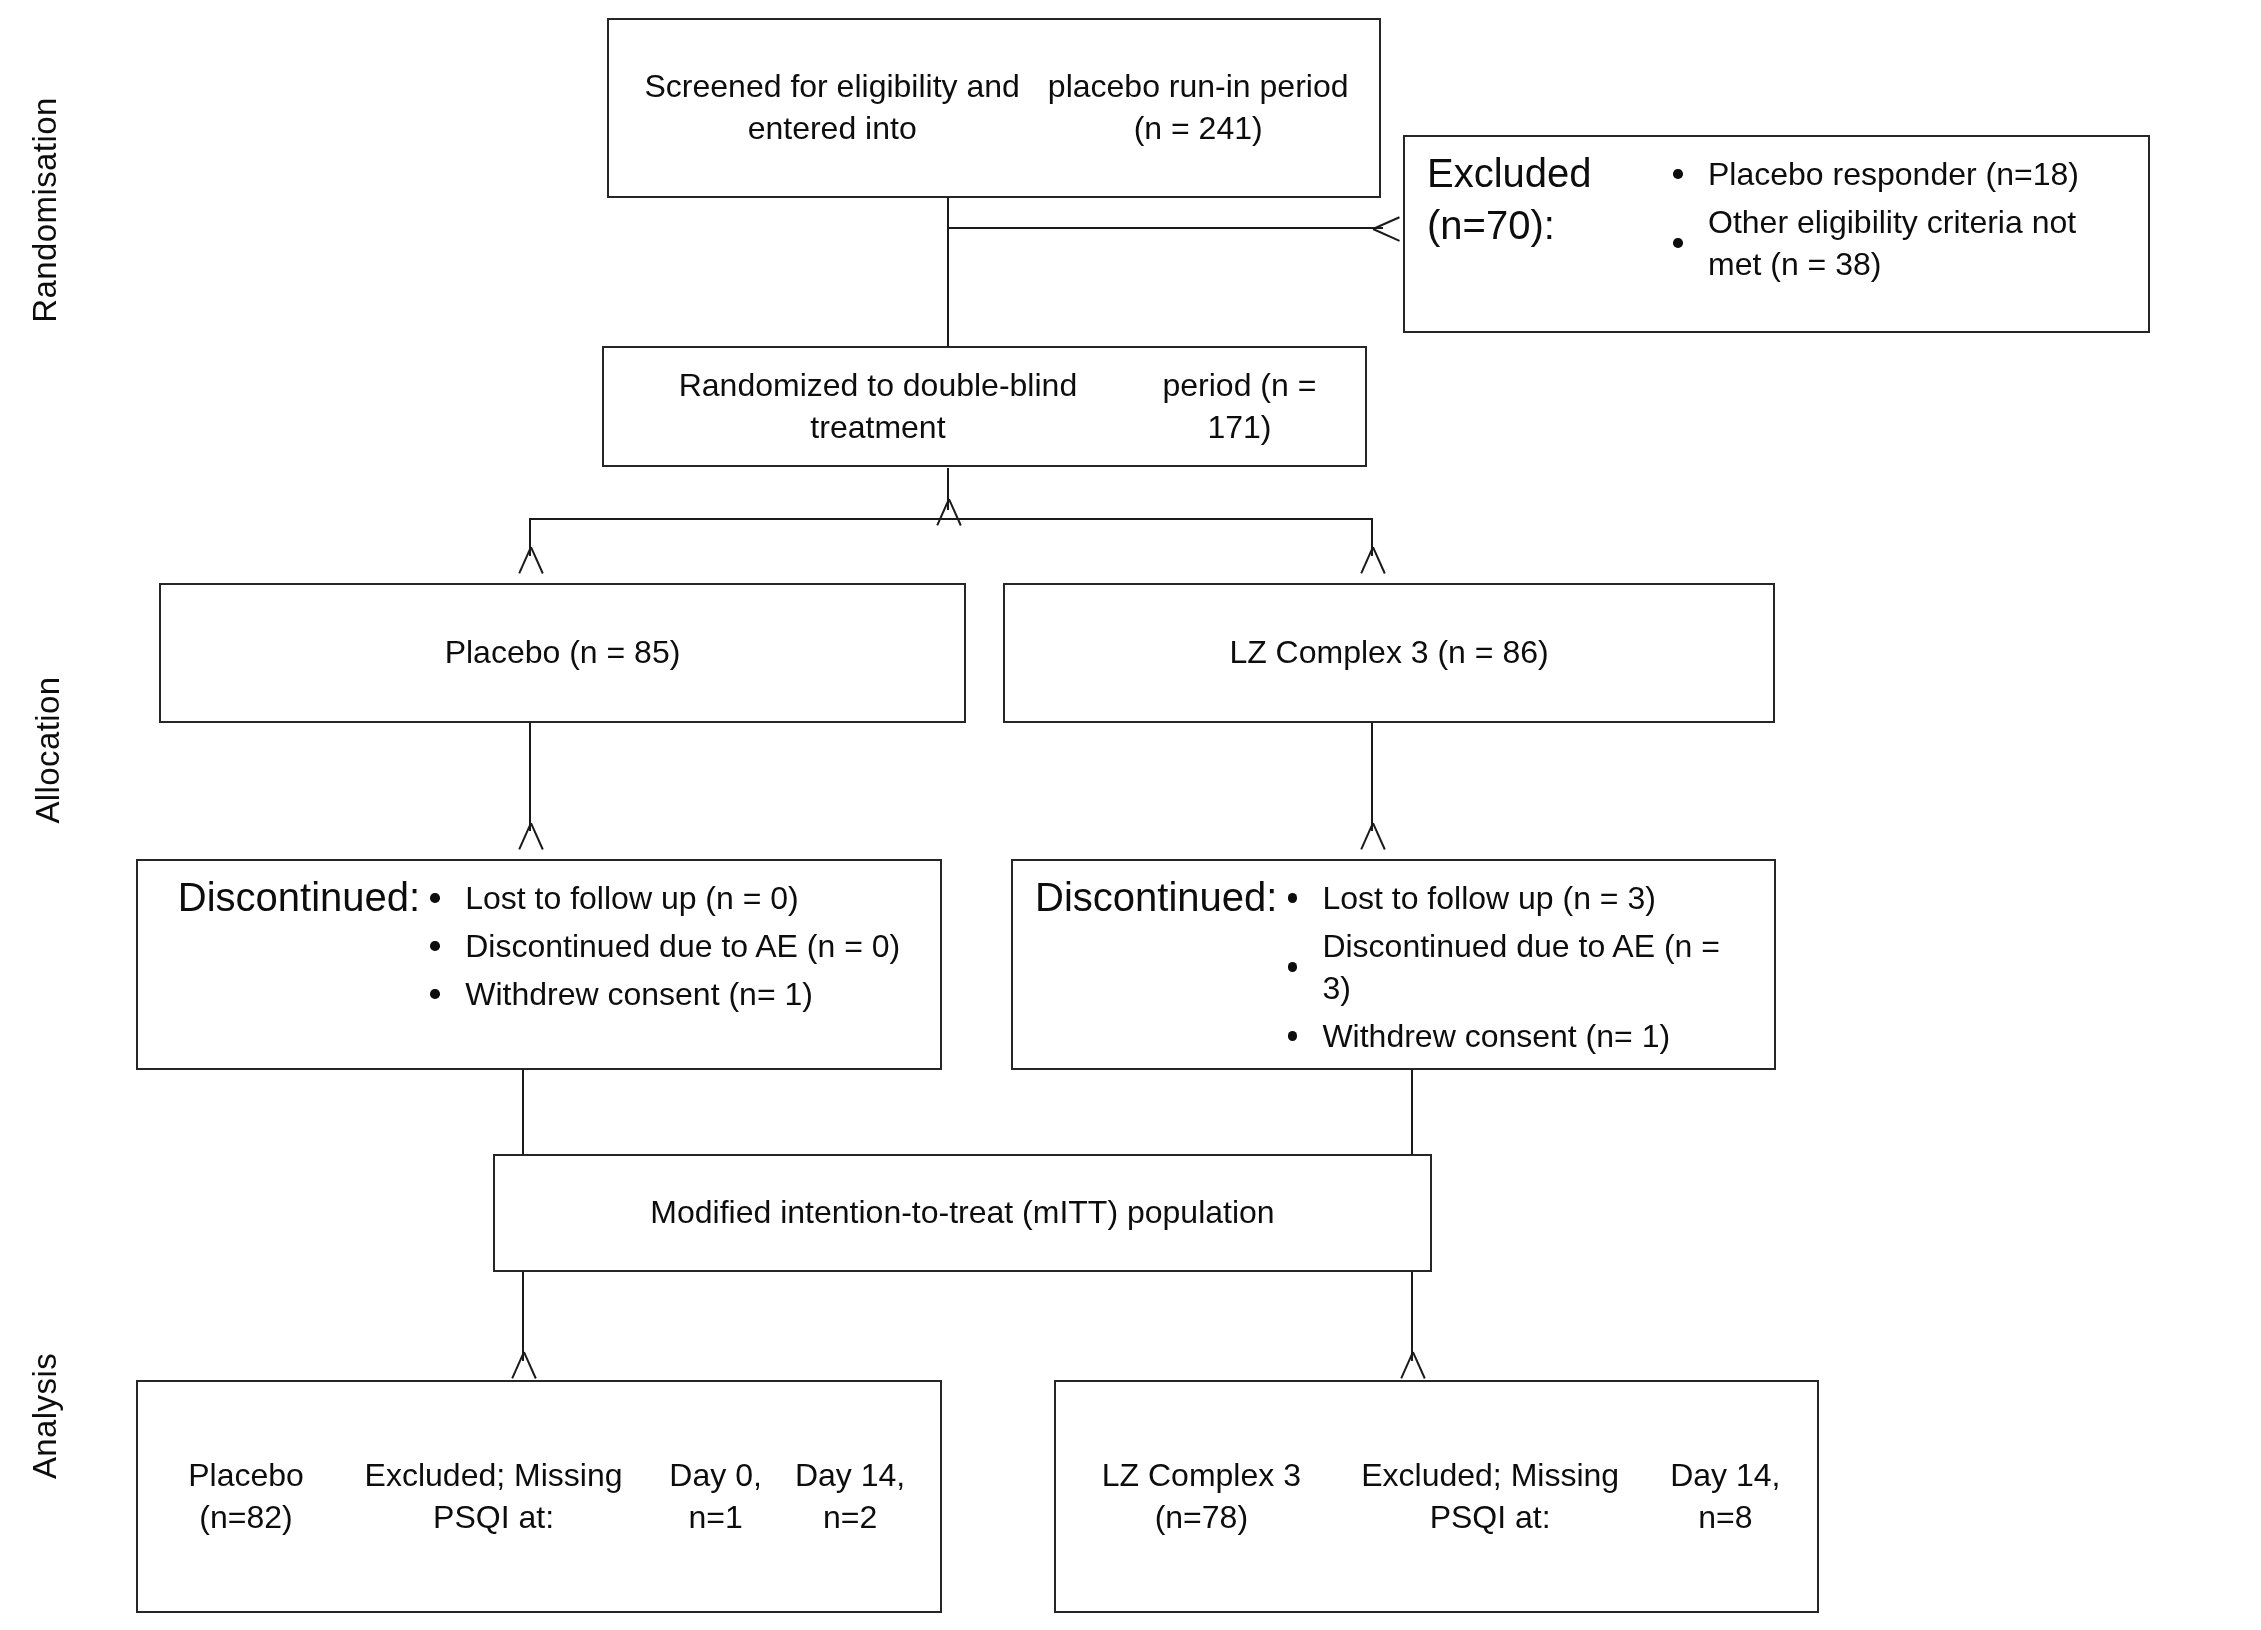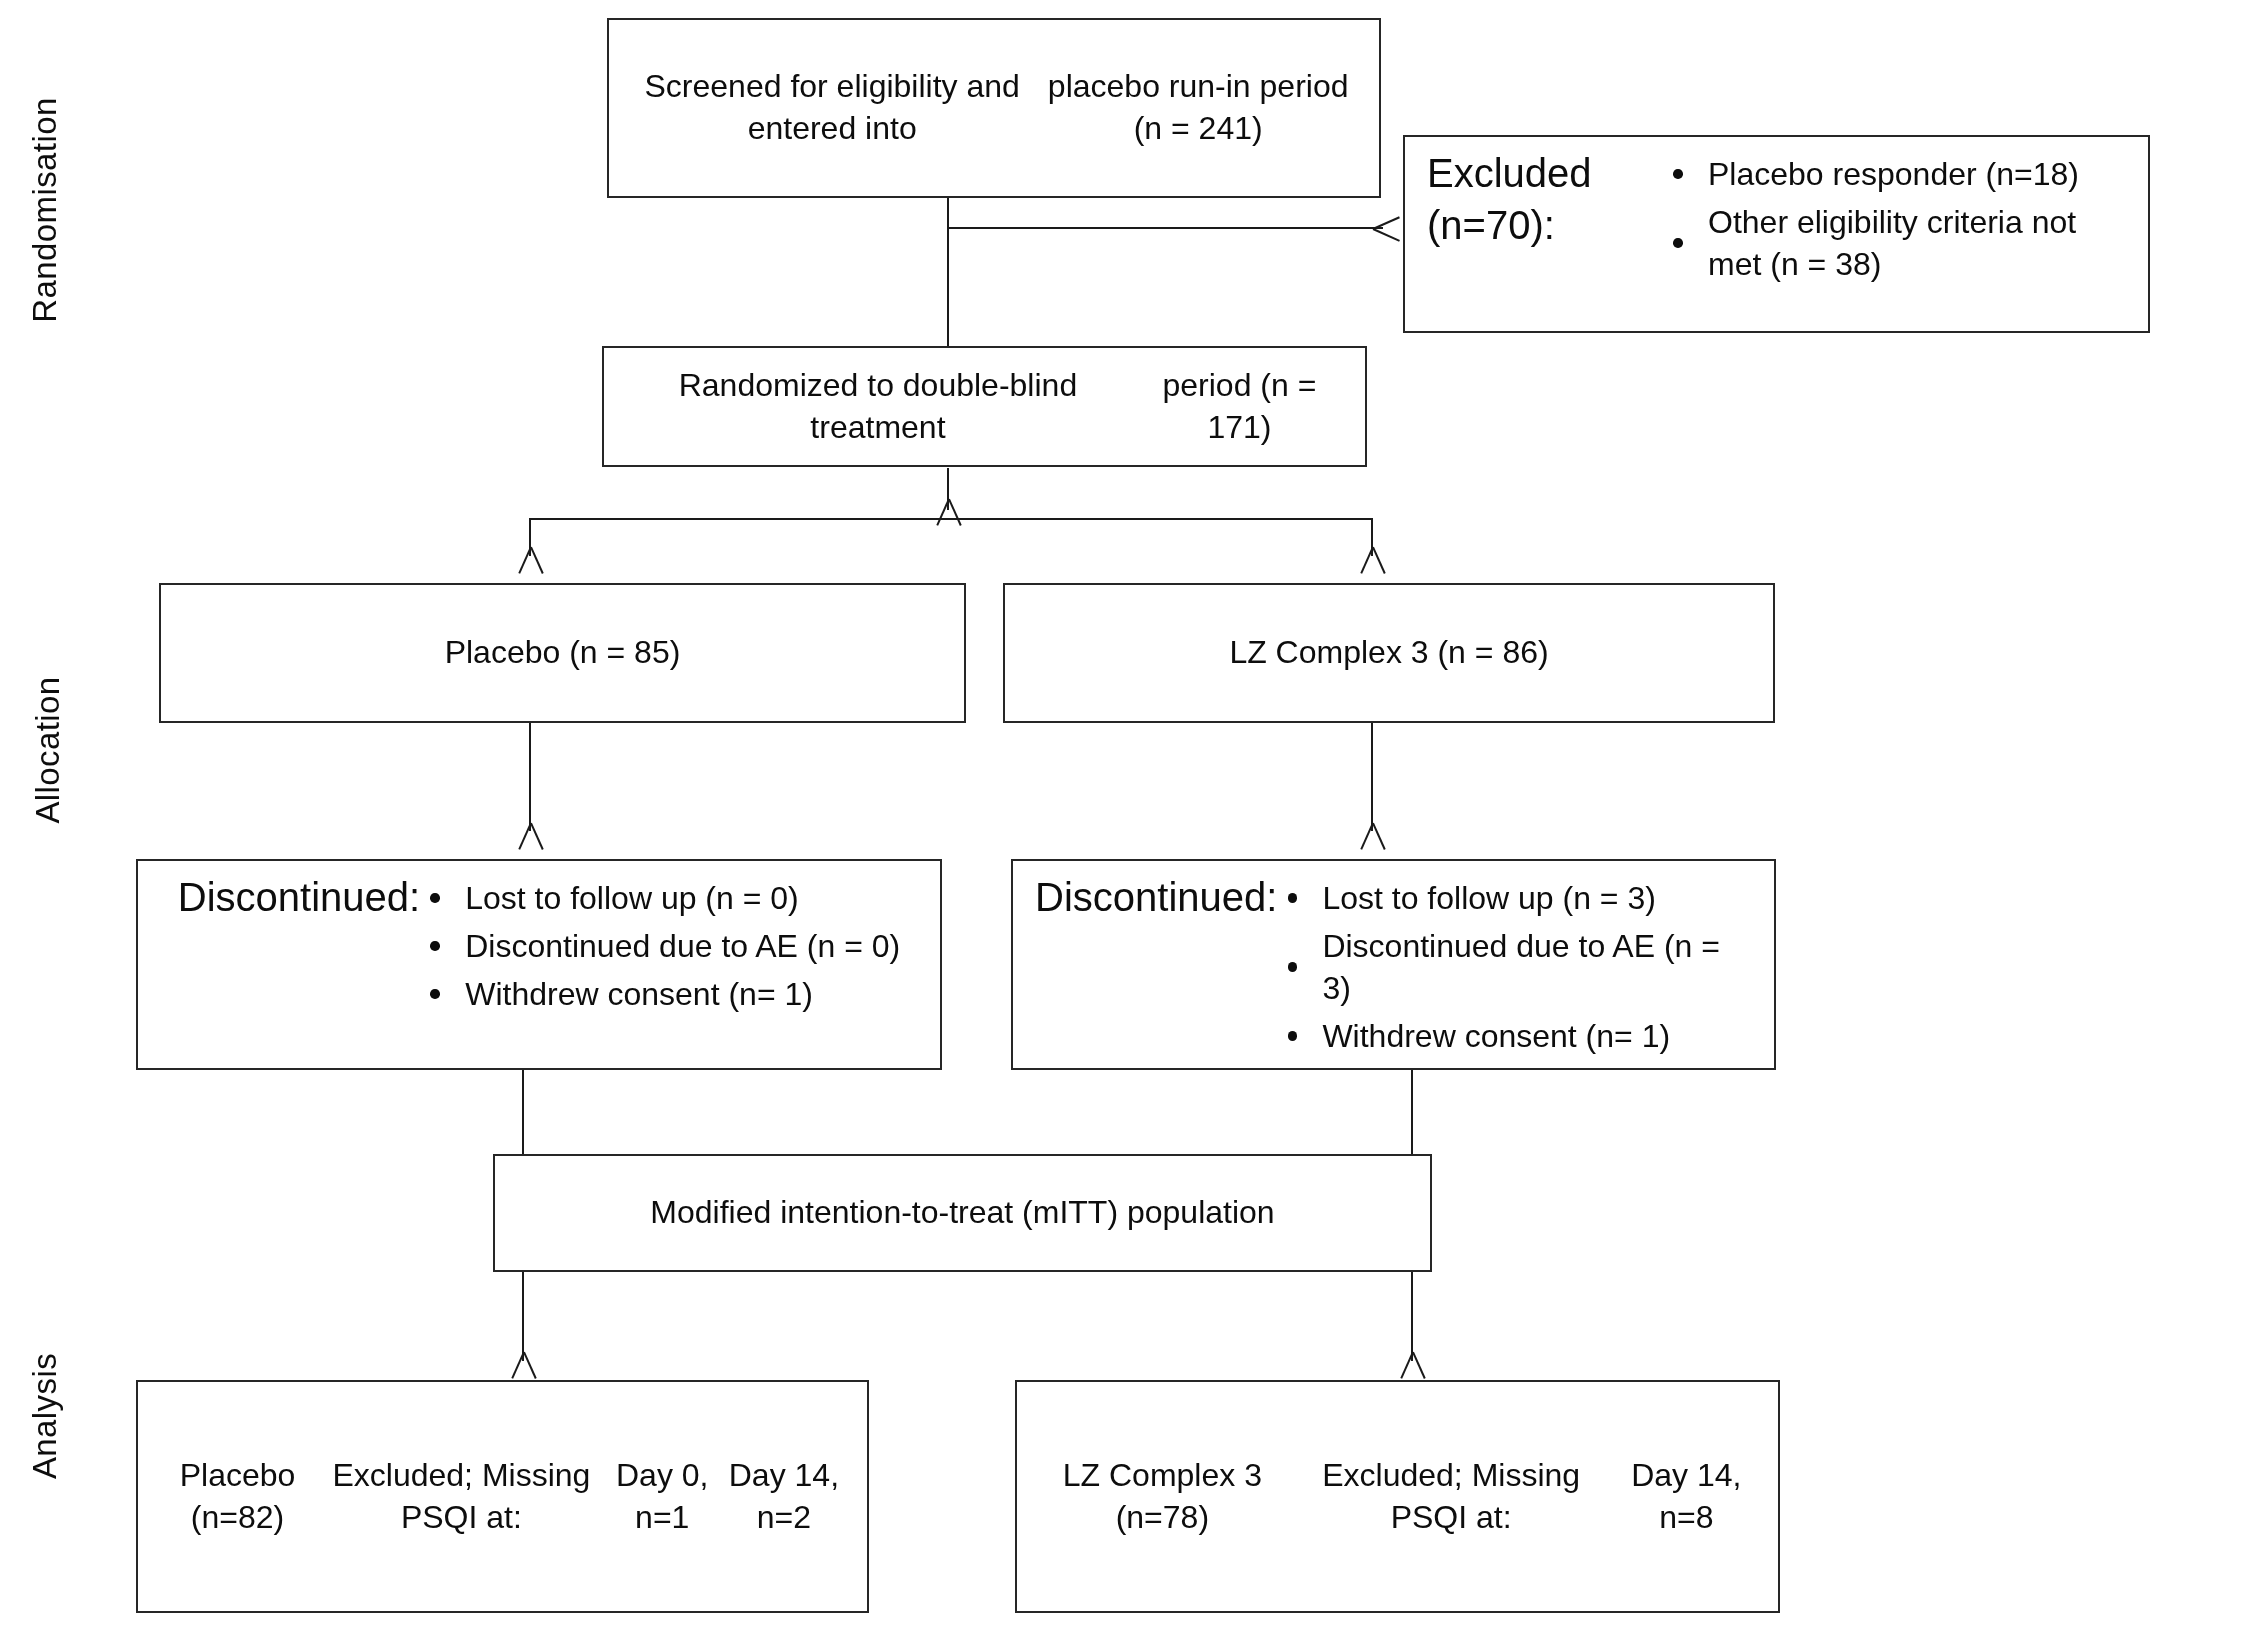--- a/index.html
+++ b/index.html
@@ -210,27 +210,27 @@
   <div class="box center-text pad" style="left:493px; top:1154px; width:939px; height:118px;">
     <div class="line">Modified intention-to-treat (mITT) population</div>
   </div>
 
   <div class="vline" style="left:522px; top:1272px; height:89px;"></div>
   <div class="arrow-down" style="left:511px; top:1352px;"></div>
 
   <div class="vline" style="left:1411px; top:1272px; height:89px;"></div>
   <div class="arrow-down" style="left:1400px; top:1352px;"></div>
 
-  <div class="box center-text pad" style="left:136px; top:1380px; width:733px; height:233px;">
+  <div class="box center-text pad" style="left:136px; top:1380px; width:806px; height:233px;">
     <div class="line">Placebo (n=82)</div>
     <div class="line">Excluded; Missing PSQI at:</div>
     <div class="line">Day 0, n=1</div>
     <div class="line">Day 14, n=2</div>
   </div>
 
-  <div class="box center-text pad" style="left:1015px; top:1380px; width:765px; height:233px;">
+  <div class="box center-text pad" style="left:1054px; top:1380px; width:765px; height:233px;">
     <div class="line">LZ Complex 3 (n=78)</div>
     <div class="line">Excluded; Missing PSQI at:</div>
     <div class="line">Day 14, n=8</div>
   </div>
 
 </div>
 
 
 </body></html>

